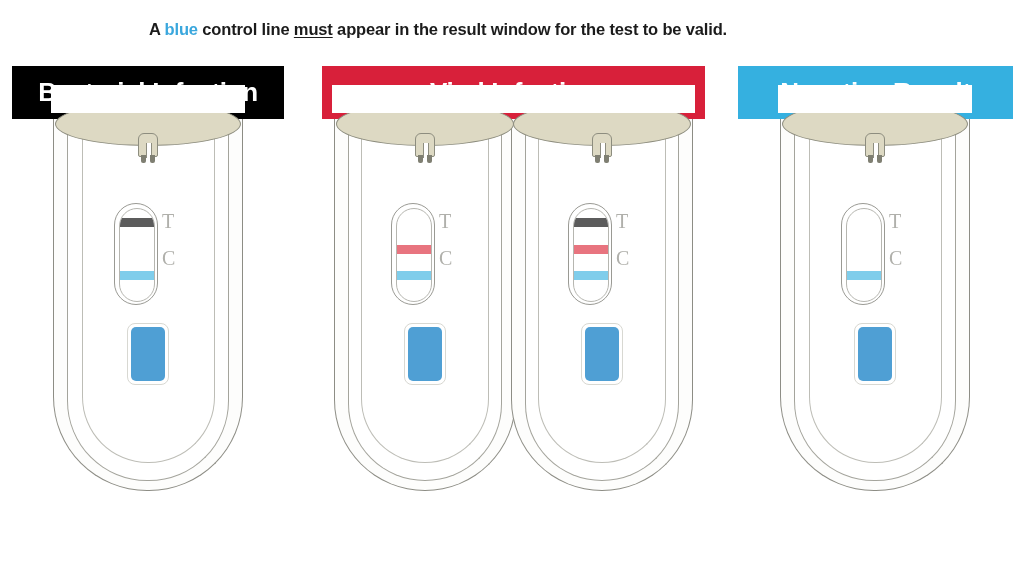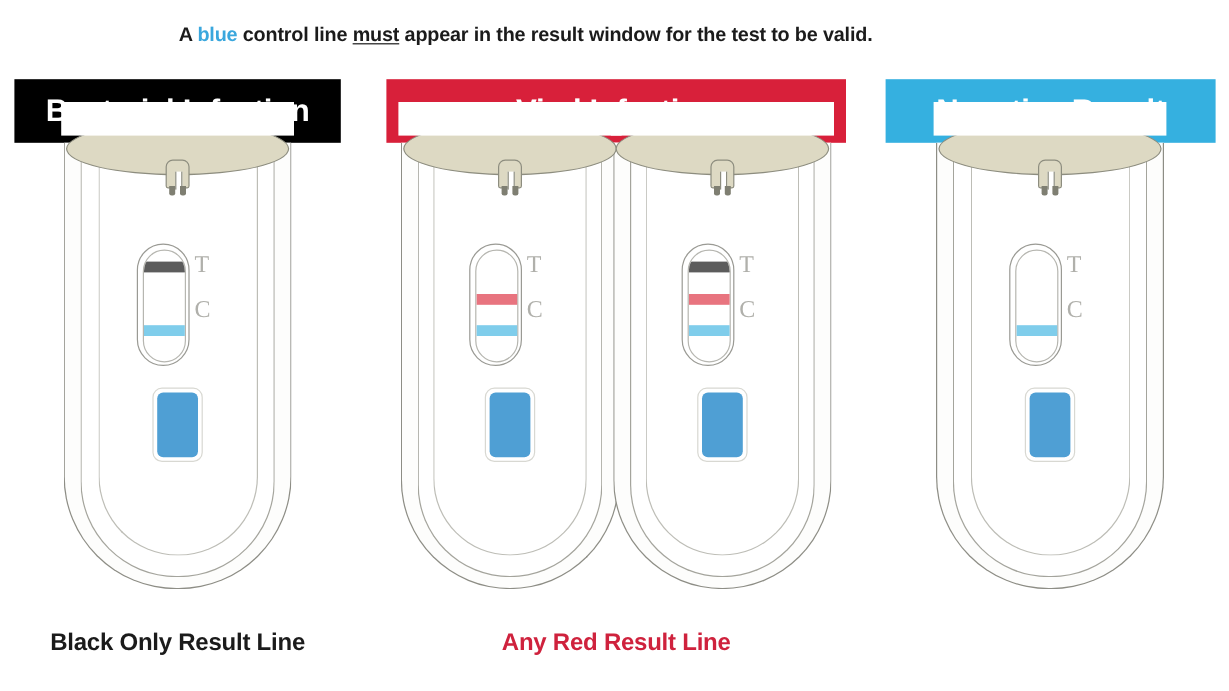--- a/index.html
+++ b/index.html
@@ -309,21 +309,20 @@
             <span class="lbl-c">C</span>
           </div>
         </div>
 
         <div class="well">
           <div class="well-fill" style="background: rgb(79, 159, 212);"></div>
         </div>
       </div>
     </div>
 
-    <div class="caption" style="color: rgb(27, 27, 27);">Black Only Result Line</div>
   </div>
 
   <div class="panel p1">
     <div class="panel-header" style="background-color: rgb(216, 32, 58);">Viral Infection</div>
 
     <div class="stage">
 
       <div class="cassette c-a">
         <div class="body-outer"></div>
         <div class="body-mid"></div>
@@ -382,21 +381,20 @@
           </div>
         </div>
 
         <div class="well">
           <div class="well-fill" style="background: rgb(79, 159, 212);"></div>
         </div>
       </div>
 
     </div>
 
-    <div class="caption" style="color: rgb(207, 34, 61);">Any Red Result Line</div>
   </div>
 
   <div class="panel p2">
     <div class="panel-header" style="background-color: rgb(53, 176, 224);">Negative Result</div>
 
     <div class="stage">
       <div class="cassette">
         <div class="body-outer"></div>
         <div class="body-mid"></div>
         <div class="body-inner"></div>

